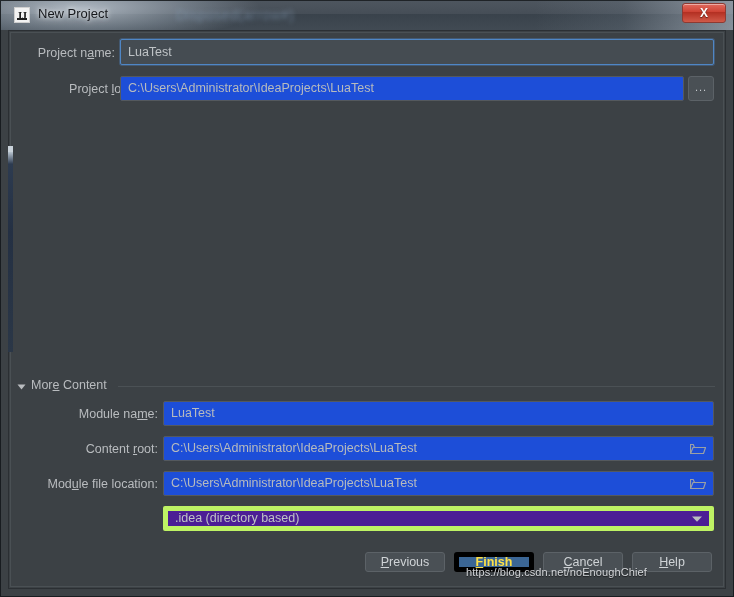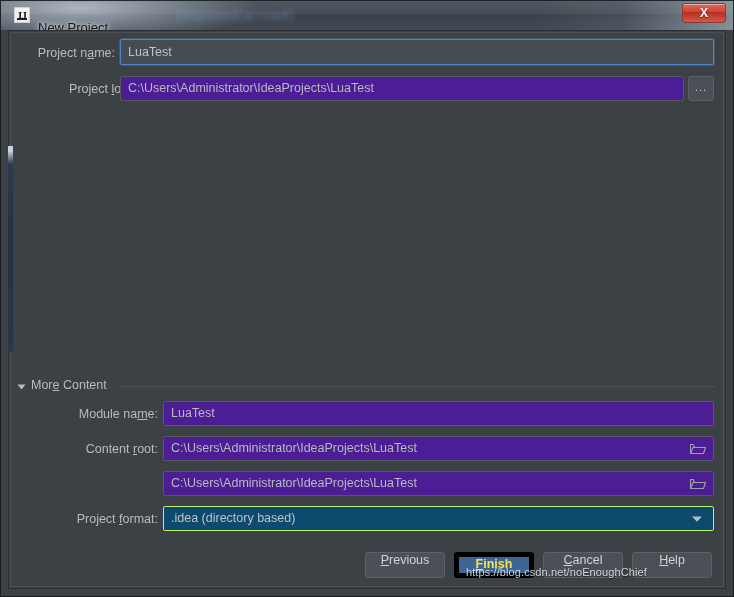--- a/index.html
+++ b/index.html
@@ -81,21 +81,21 @@
   }
   #app-icon .bar {
     position: absolute;
     left: 2px; bottom: 2px;
     width: 10px; height: 2px;
     background: #1b1b1b;
   }
 
   #window-title {
     position: absolute;
-    left: 38px; top: 20px;
+    left: 38px; top: 6px;
     font-size: 13px;
     color: #16181c;
     text-shadow: 0 0 4px rgba(255,255,255,0.85), 0 0 8px rgba(255,255,255,0.6);
     white-space: nowrap;
   }
 
   #ghost-title {
     position: absolute;
     left: 176px; top: 7px;
     font-size: 14px;
@@ -167,39 +167,39 @@
     font-size: 12.5px;
     color: #b9bcbf;
     white-space: nowrap;
   }
   .lbl.right { text-align: right; }
   .mn { text-decoration: underline; }
 
   .field {
     position: absolute;
     box-sizing: border-box;
-    background: #0c4a6e;
-    border: 1px solid #bef264;
+    background: #4c1d95;
+    border: 5px solid #bef264;
     border-radius: 2px;
     color: #bfc3c6;
     font-size: 12.5px;
     padding: 0 7px;
     line-height: 1;
     display: flex;
     align-items: center;
     white-space: nowrap;
     overflow: hidden;
   }
   .field.focused {
     background: #454c52;
     border: 1px solid #4f86c5;
     box-shadow: 0 0 0 1px rgba(79,134,197,0.35);
   }
   .field.readonlyish {
-    background: #4c1d95;
+    background: #1d4ed8;
     border: 1px solid #54595e;
     color: #b7bbbe;
   }
 
   .browse-btn {
     position: absolute;
     box-sizing: border-box;
     background: #4a5055;
     border: 1px solid #5c6267;
     border-radius: 3px;
@@ -247,27 +247,28 @@
     position: absolute;
     left: 118px; top: 386px;
     width: 597px; height: 1px;
     background: #4b5155;
   }
 
   
   .btn {
     position: absolute;
     box-sizing: border-box;
-    height: 26px;
+    height: 20px;
     border-radius: 3px;
     background: #4a5055;
     border: 1px solid #5c6267;
     color: #cfd3d6;
     font-size: 12.5px;
     display: flex;
+    align-items: center;
     justify-content: center;
   }
   .btn.primary {
     background: #3b6695;
     border: 5px solid #000000;
     color: #fde047;
     font-weight: bold;
   }
 
   
@@ -351,31 +352,31 @@
 
   <div class="field readonlyish" style="left:163px; top:436px; width:551px; height:25px;">
       <span>C:\Users\Administrator\IdeaProjects\LuaTest</span>
     </div>
 
   <svg class="folder-icon" style="left:690px; top:442px;" viewBox="0 0 16 13">
     <path d="M0.5 2.5 L0.5 11.5 L13.5 11.5 L15.5 5.5 L4.5 5.5 L3.2 2.5 Z" fill="none" stroke="#9aa0a5" stroke-width="1.2"></path>
     <path d="M0.5 11.5 L3 5.5 L15.5 5.5" fill="none" stroke="#9aa0a5" stroke-width="1.2"></path>
   </svg>
 
+  <div class="lbl right" style="left:0px; top:477px; width:158px;"><span>Mod</span><span class="mn">u</span><span>le file location:</span></div>
 
   <div class="field readonlyish" style="left:163px; top:471px; width:551px; height:25px;">
       <span>C:\Users\Administrator\IdeaProjects\LuaTest</span>
     </div>
 
   <svg class="folder-icon" style="left:690px; top:477px;" viewBox="0 0 16 13">
     <path d="M0.5 2.5 L0.5 11.5 L13.5 11.5 L15.5 5.5 L4.5 5.5 L3.2 2.5 Z" fill="none" stroke="#9aa0a5" stroke-width="1.2"></path>
     <path d="M0.5 11.5 L3 5.5 L15.5 5.5" fill="none" stroke="#9aa0a5" stroke-width="1.2"></path>
   </svg>
 
-  <div class="lbl right" style="left:0px; top:512px; width:158px;"><span>Project </span><span class="mn">f</span><span>ormat:</span></div>
 
   <div class="field" style="left:163px; top:506px; width:551px; height:25px;">
       <span>.idea (directory based)</span>
     </div>
 
   <svg style="position:absolute; left:691px; top:515px; width:12px; height:8px;" viewBox="0 0 12 8">
     <path d="M1 1.5 L11 1.5 L6 6.8 Z" fill="#b9bcbf"></path>
   </svg>
 
   <div class="btn" style="left:365px; top:552px; width:80px;">

